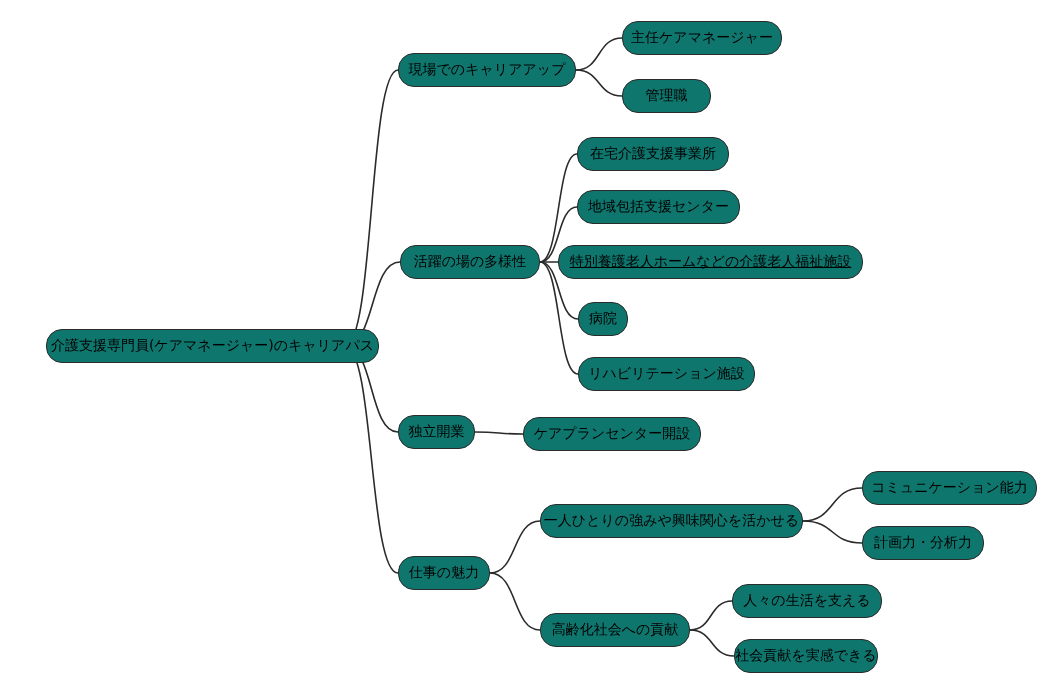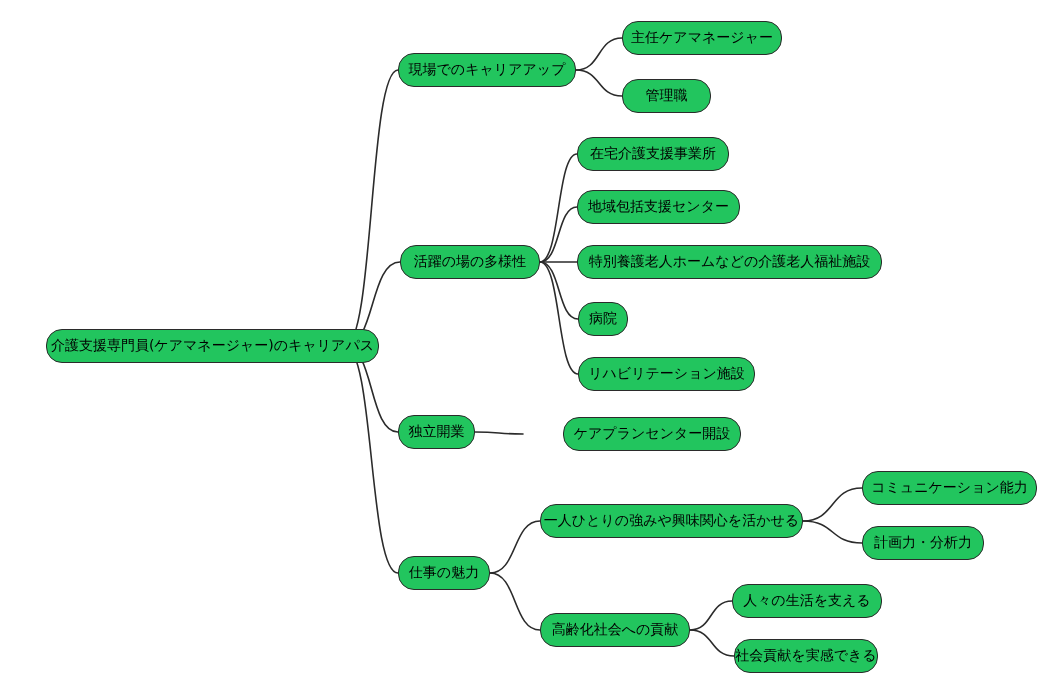--- a/index.html
+++ b/index.html
@@ -20,21 +20,21 @@
     stroke-width:1.6;
     stroke-linecap:round;
   }
   .node{
     position:absolute;
     box-sizing:border-box;
     height:34px;
     display:flex;
     align-items:center;
     justify-content:center;
-    background:#22c55e;
+    background:#0f766e;
     border:1.6px solid #2b2b2b;
     border-radius:16px;
     font-size:14px;
     color:#000000;
     white-space:nowrap;
     padding:0 6px;
     cursor:pointer;
   }
 </style>
 </head>
@@ -65,26 +65,26 @@
 
   <div class="node" id="n-root" style="left:12px;top:329px;width:333px;margin-left:34px;">介護支援専門員(ケアマネージャー)のキャリアパス</div>
 
   <div class="node" id="n-b1" style="left:398px;top:53px;width:178px;">現場でのキャリアアップ</div>
   <div class="node" id="n-b1c1" style="left:622px;top:21px;width:160px;">主任ケアマネージャー</div>
   <div class="node" id="n-b1c2" style="left:622px;top:79px;width:89px;">管理職</div>
 
   <div class="node" id="n-b2" style="left:400px;top:245px;width:140px;">活躍の場の多様性</div>
   <div class="node" id="n-b2c1" style="left:577px;top:137px;width:152px;">在宅介護支援事業所</div>
   <div class="node" id="n-b2c2" style="left:577px;top:190px;width:163px;">地域包括支援センター</div>
-  <div class="node" id="n-b2c3" style="left:577px;top:245px;width:305px;">特別養護老人ホームなどの介護老人福祉施設</div>
+  <div class="node" id="n-b2c3" style="left:558px;top:245px;width:305px;text-decoration:underline;">特別養護老人ホームなどの介護老人福祉施設</div>
   <div class="node" id="n-b2c4" style="left:578px;top:302px;width:50px;">病院</div>
   <div class="node" id="n-b2c5" style="left:578px;top:357px;width:177px;">リハビリテーション施設</div>
 
   <div class="node" id="n-b3" style="left:398px;top:415px;width:77px;">独立開業</div>
-  <div class="node" id="n-b3c1" style="left:523px;top:417px;width:178px;margin-left:40px;">ケアプランセンター開設</div>
+  <div class="node" id="n-b3c1" style="left:523px;top:417px;width:178px;">ケアプランセンター開設</div>
 
   <div class="node" id="n-b4" style="left:398px;top:556px;width:92px;">仕事の魅力</div>
   <div class="node" id="n-b4c1" style="left:540px;top:504px;width:263px;">一人ひとりの強みや興味関心を活かせる</div>
   <div class="node" id="n-b4c1a" style="left:862px;top:471px;width:175px;">コミュニケーション能力</div>
   <div class="node" id="n-b4c1b" style="left:862px;top:526px;width:122px;">計画力・分析力</div>
   <div class="node" id="n-b4c2" style="left:540px;top:613px;width:150px;">高齢化社会への貢献</div>
   <div class="node" id="n-b4c2a" style="left:732px;top:584px;width:150px;">人々の生活を支える</div>
   <div class="node" id="n-b4c2b" style="left:734px;top:639px;width:144px;">社会貢献を実感できる</div>
 
 </div>

